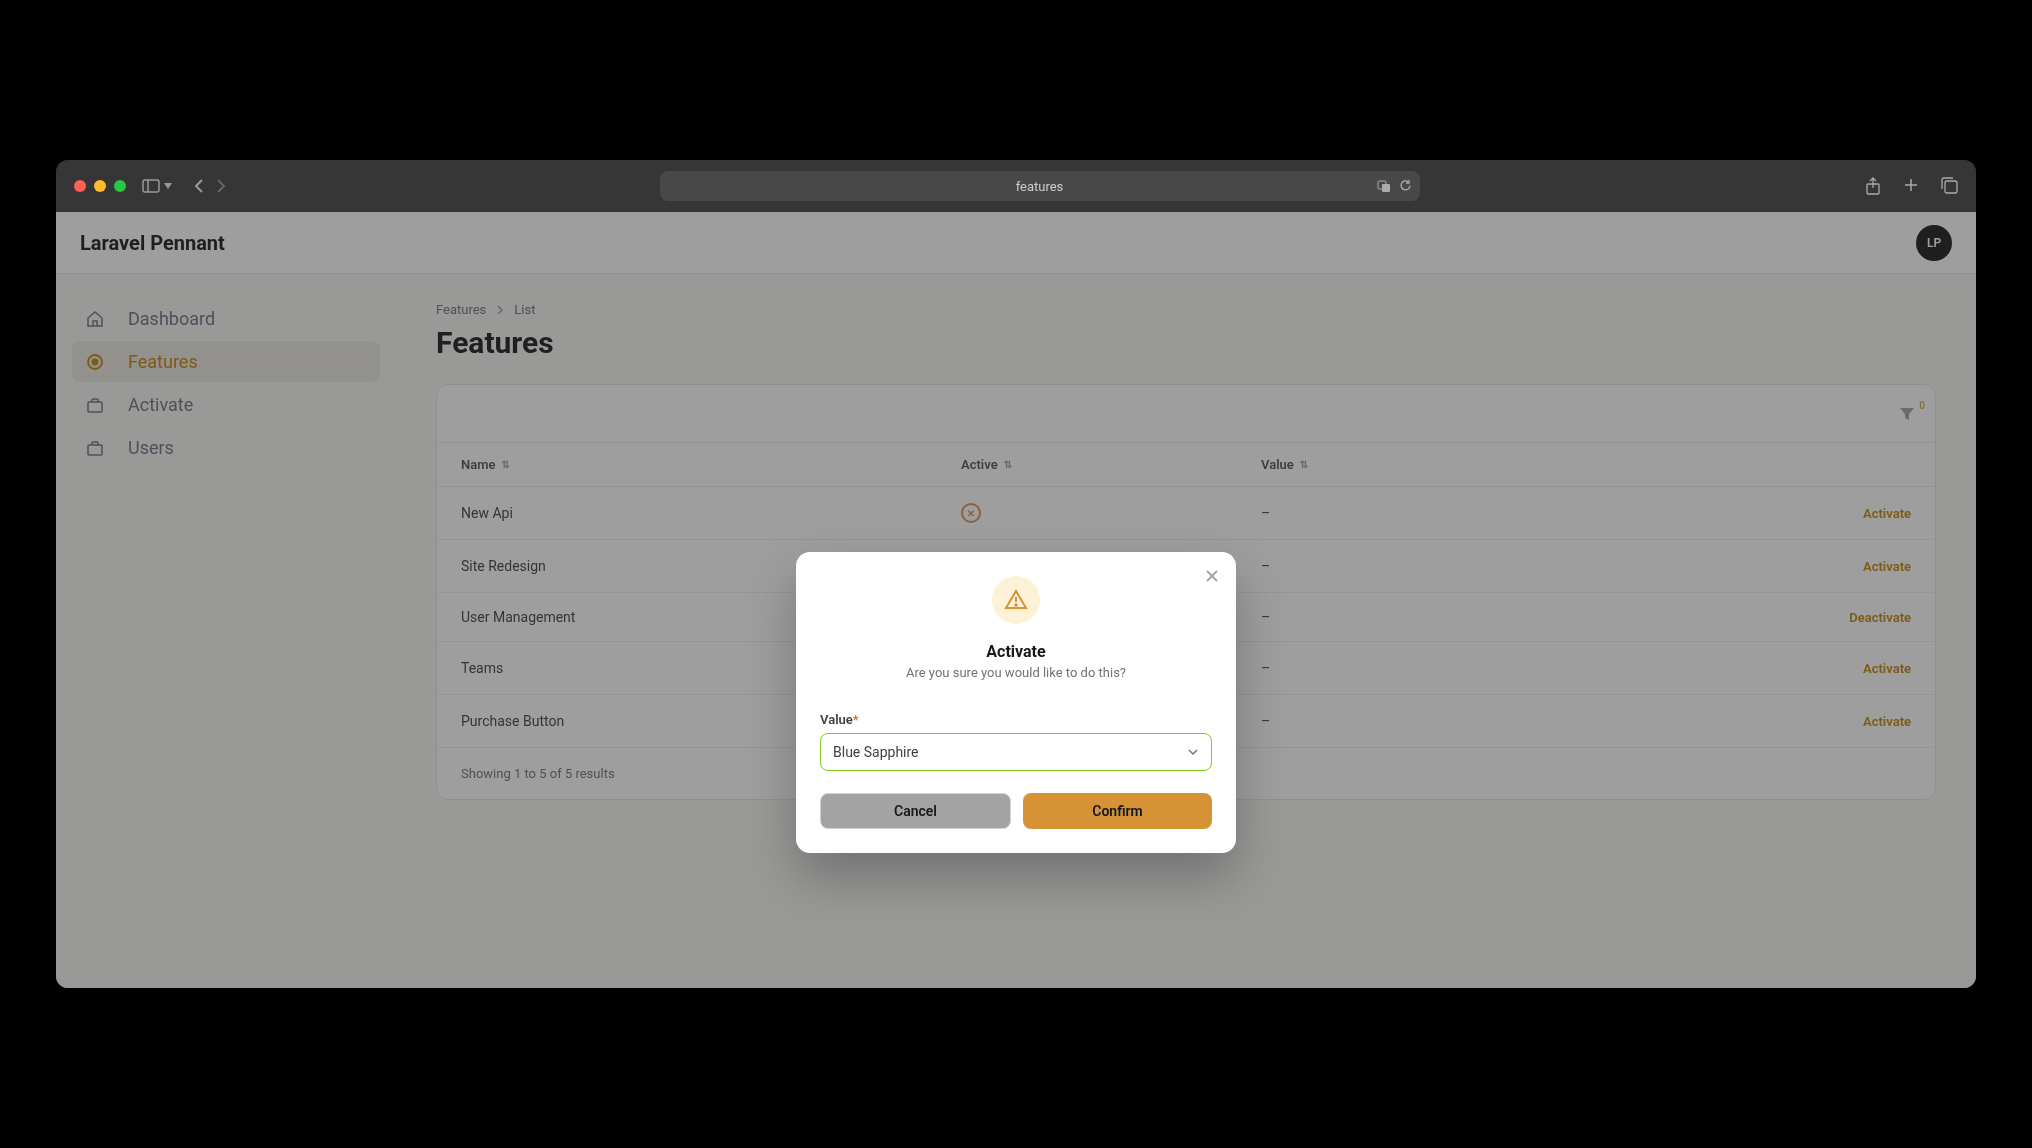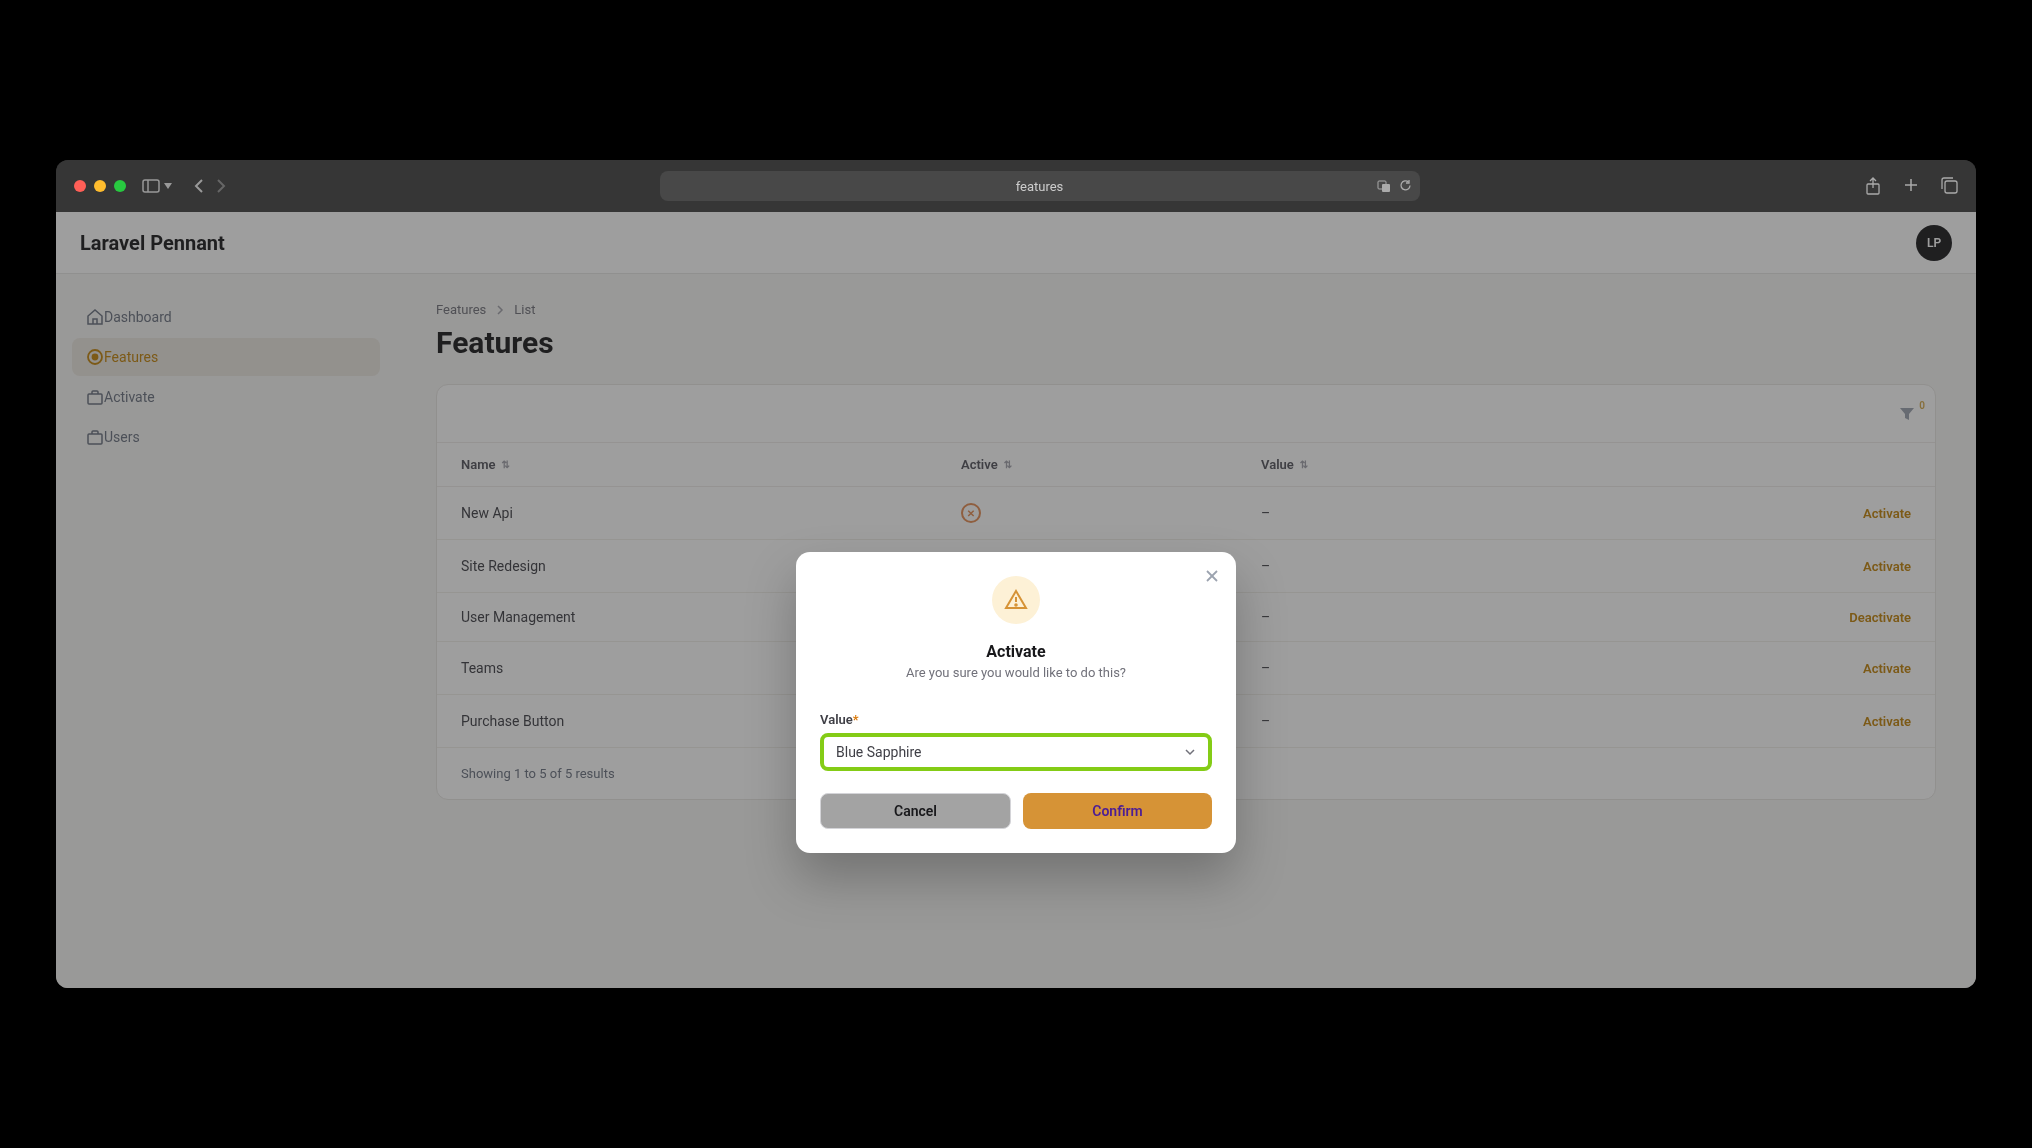--- a/index.html
+++ b/index.html
@@ -18,21 +18,21 @@
 .addr-bar { background: #484848; border-radius: 8px; height: 30px; width: 760px; display: flex; align-items: center; justify-content: center; position: relative; }
 .addr-text { color: #ccc; font-size: 13px; }
 .addr-right-icons { position: absolute; right: 8px; display: flex; gap: 8px; color: #aaa; }
 .browser-actions { display: flex; gap: 22px; color: #aaa; margin-left: 12px; }
 .app-content { flex: 1; background: #f6f6f4; position: relative; display: flex; flex-direction: column; }
 .app-header { height: 62px; background: #fff; border-bottom: 1px solid #e5e5e3; display: flex; align-items: center; padding: 0 24px; justify-content: space-between; }
 .app-title { font-weight: 700; font-size: 20px; color: #18181b; }
 .avatar { width: 36px; height: 36px; border-radius: 50%; background: #18181b; color: #fff; display: flex; align-items: center; justify-content: center; font-size: 12px; font-weight: 600; }
 .app-body { flex: 1; display: flex; }
 .sidebar { width: 340px; padding: 24px 16px; }
-.sidebar-item { display: flex; align-items: center; gap: 0; padding: 10px 14px; border-radius: 8px; color: #6b7280; font-size: 14px; cursor: pointer; margin-bottom: 2px; }
+.sidebar-item { display: flex; align-items: center; gap: 24px; padding: 10px 14px; border-radius: 8px; color: #6b7280; font-size: 18px; cursor: pointer; margin-bottom: 2px; }
 .sidebar-item.active { background: #ebe7e0; color: #c2830a; }
 .sidebar-item .icon { width: 18px; height: 18px; display: flex; align-items: center; justify-content: center; }
 .main { flex: 1; padding: 28px 40px; }
 .breadcrumb { display: flex; align-items: center; gap: 10px; color: #71717a; font-size: 13px; margin-bottom: 8px; }
 .breadcrumb .sep { color: #a1a1aa; }
 .page-title { font-size: 30px; font-weight: 700; color: #18181b; margin-bottom: 24px; }
 .card { background: #fff; border: 1px solid #e7e5e2; border-radius: 12px; overflow: hidden; }
 .card-toolbar { height: 58px; display: flex; align-items: center; justify-content: flex-end; padding: 0 20px; border-bottom: 1px solid #eeece9; }
 .filter-wrap { position: relative; color: #9ca3af; cursor: pointer; }
 .filter-badge { position: absolute; top: -6px; right: -10px; font-size: 10px; color: #d4a84a; font-weight: 600; }
@@ -50,25 +50,25 @@
 .sort-icon { color: #a1a1aa; font-size: 10px; }
 
 .overlay { position: absolute; inset: 0; background: rgba(40,40,40,0.45); display: flex; align-items: flex-start; justify-content: center; padding-top: 340px; }
 .modal { width: 440px; background: #fff; border-radius: 14px; padding: 24px; position: relative; box-shadow: 0 25px 50px rgba(0,0,0,0.25); }
 .modal-close { position: absolute; top: 16px; right: 16px; color: #9ca3af; cursor: pointer; font-size: 18px; }
 .modal-icon { width: 48px; height: 48px; border-radius: 50%; background: #fdf1d6; display: flex; align-items: center; justify-content: center; margin: 0 auto 18px; }
 .modal-title { text-align: center; font-weight: 700; font-size: 16px; color: #18181b; margin-bottom: 4px; }
 .modal-subtitle { text-align: center; font-size: 13px; color: #71717a; margin-bottom: 24px; }
 .form-label { font-size: 13px; font-weight: 600; color: #3f3f46; margin-bottom: 6px; display: block; margin-top: 32px; }
 .form-label .req { color: #d97706; }
-.select { width: 100%; height: 38px; border: 4px solid #84cc16; border-radius: 8px; padding: 0 12px; font-size: 14px; color: #3f3f46; background: #fff; display: flex; align-items: center; justify-content: space-between; cursor: pointer; }
+.select { width: 100%; height: 38px; border: 1px solid #84cc16; border-radius: 8px; padding: 0 12px; font-size: 14px; color: #3f3f46; background: #fff; display: flex; align-items: center; justify-content: space-between; cursor: pointer; }
 .modal-buttons { display: flex; gap: 12px; margin-top: 22px; }
 .btn { flex: 1; height: 36px; border-radius: 8px; font-size: 14px; font-weight: 600; cursor: pointer; display: flex; align-items: center; justify-content: center; }
 .btn-cancel { background: #a3a3a3; border: 1px solid #d4d4d8; color: #18181b; }
-.btn-confirm { background: #d69336; border: none; color: #4c1d95; }
+.btn-confirm { background: #d69336; border: none; color: #0f172a; }
 svg { display: block; }
 </style>
 </head>
 <body>
 
 <div class="browser-window">
   <div class="browser-chrome">
     <div class="traffic-lights">
       <div class="traffic-light tl-red"></div>
       <div class="traffic-light tl-yellow"></div>

